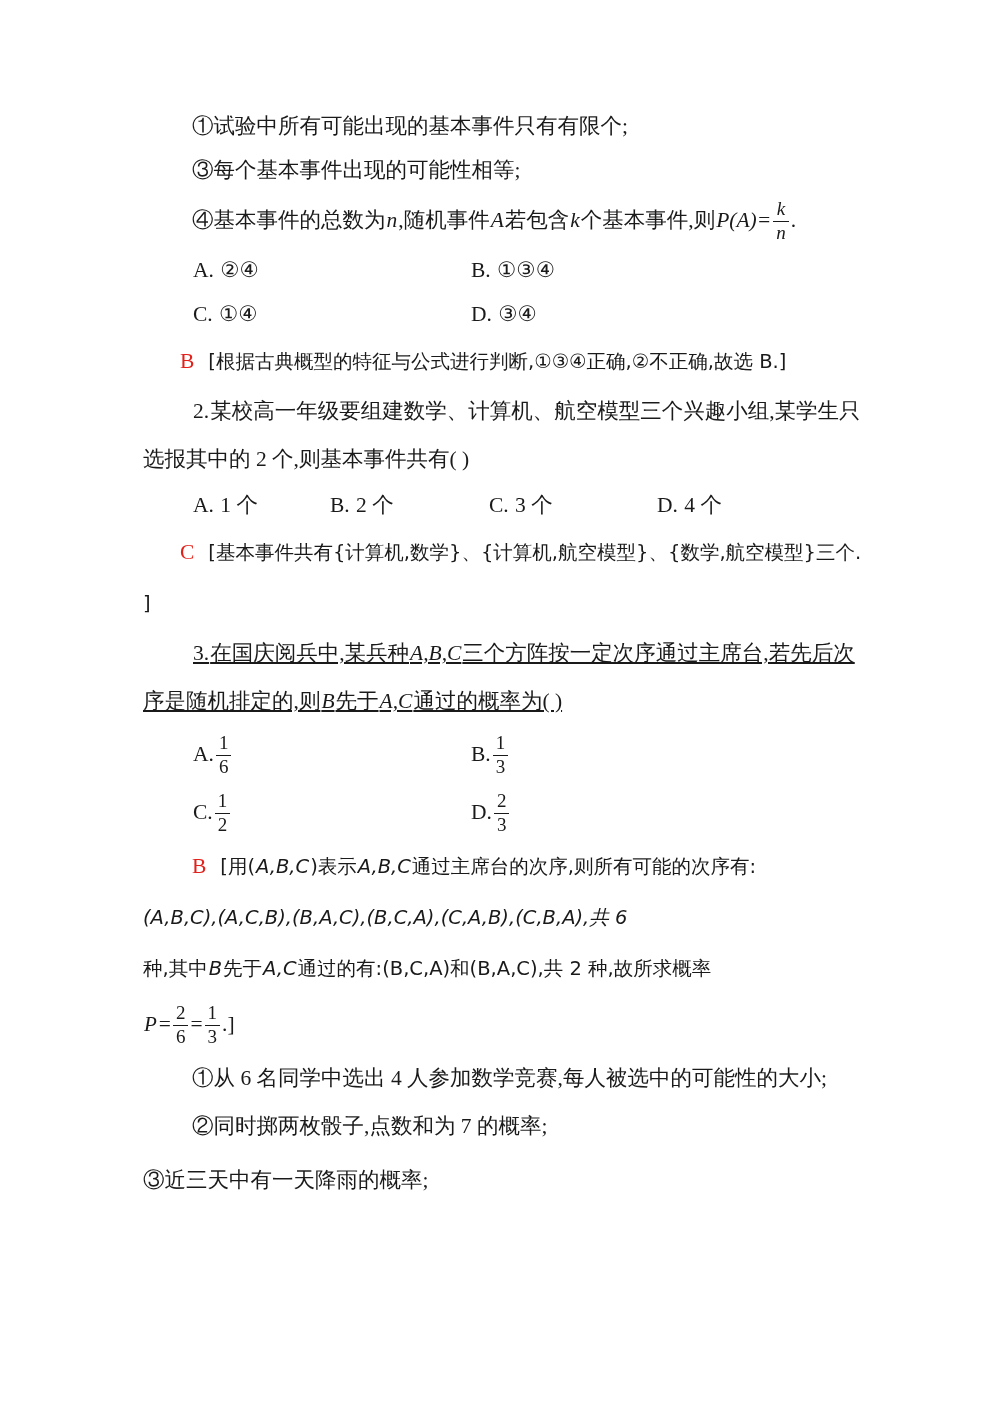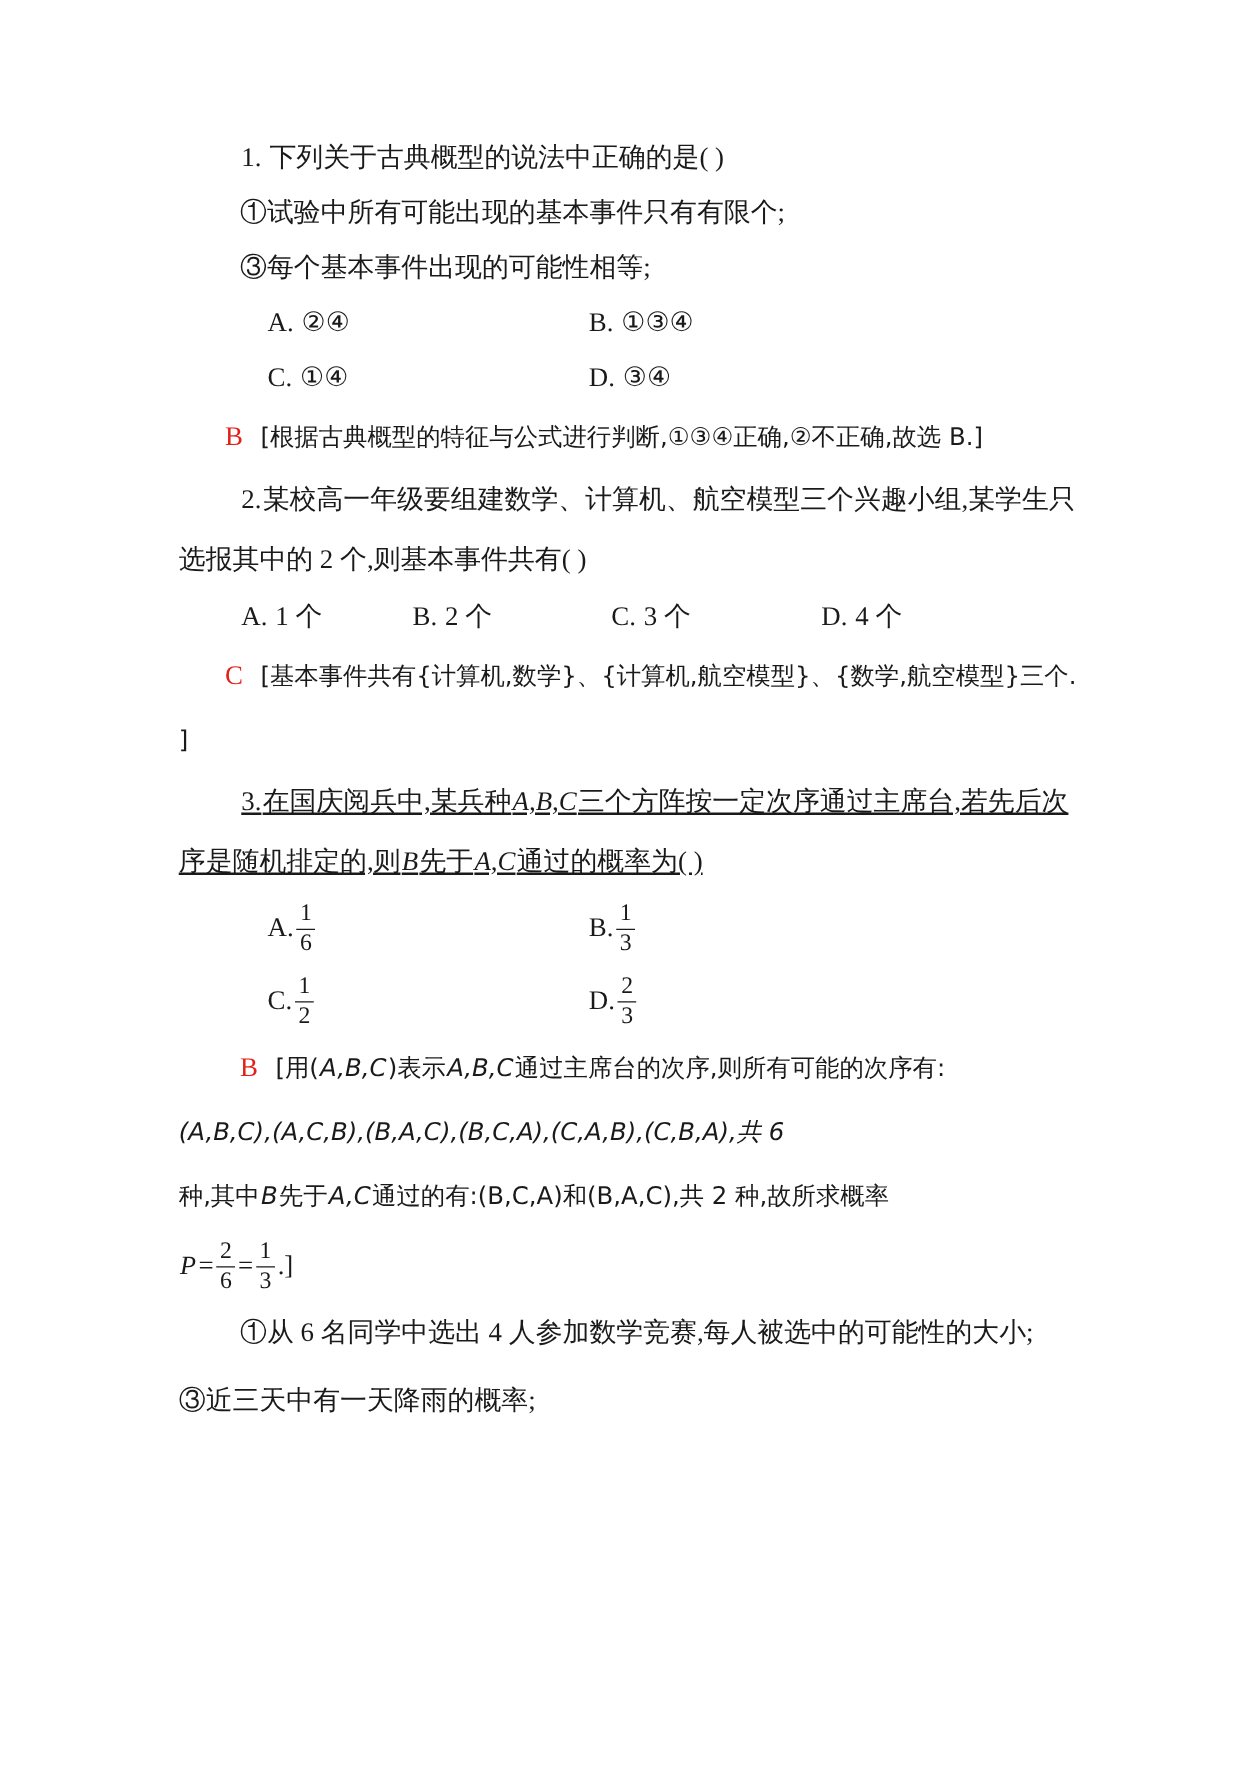--- a/index.html
+++ b/index.html
@@ -88,21 +88,21 @@
     font-style: normal;
   }
 
   
   .opt-row-2col {
     position: relative;
     height: 44px;
     font-size: 21.5px;
     line-height: 44px;
   }
-  .opt-row-2col .col-a { position: absolute; left: 49px; top: 0; white-space: nowrap; margin-left: 21px; }
+  .opt-row-2col .col-a { position: absolute; left: 49px; top: 0; white-space: nowrap; }
   .opt-row-2col .col-b { position: absolute; left: 327px; top: 0; white-space: nowrap; }
 
   .opt-row-2col.tall {
     height: 58px;
     line-height: 58px;
   }
 
   .opt-row-4col {
     position: relative;
     height: 44px;
@@ -146,28 +146,27 @@
   }
 </style>
 </head>
 <body>
 
 <div class="page">
   <div class="content">
 
     <div>
 
-      <div class="line indent">
-        <span class="mn">1.</span>
-        <span>下列关于古典概型的说法中正确的是(        )</span>
-      </div>
 
       <div class="line indent">①试验中所有可能出现的基本事件只有有限个;</div>
       <div class="line indent">③每个基本事件出现的可能性相等;</div>
 
+      <div class="line indent" style="line-height:56px;">
+        <span>④基本事件的总数为</span><span class="mi">n</span><span>,随机事件</span><span class="mi">A</span><span>若包含</span><span class="mi">k</span><span>个基本事件,则</span><span class="mi">P(A)=</span><span class="frac"><span class="num">k</span><span class="den">n</span></span><span class="mn">.</span>
+      </div>
 
       <div class="opt-row-2col">
         <span class="col-a">
           <span class="mn">A.</span>
           <span>②④</span>
         </span>
         <span class="col-b">
           <span class="mn">B.</span>
           <span>①③④</span>
         </span>
@@ -257,19 +256,20 @@
 
       <div class="answer-para" style="padding-left:0;line-height:60px;">
         <span class="mi" style="font-size:21px;">P</span><span class="mn">=</span><span class="frac upright"><span class="num">2</span><span class="den">6</span></span><span class="mn">=</span><span class="frac upright"><span class="num">1</span><span class="den">3</span></span><span class="mn">.]</span>
       </div>
     </div>
 
     <div>
 
 
       <div class="line indent" style="line-height:48px;">①从 6 名同学中选出 4 人参加数学竞赛,每人被选中的可能性的大小;</div>
+      <div class="line indent" style="line-height:48px;">②同时掷两枚骰子,点数和为 7 的概率;</div>
       <div class="line" style="padding-left:0;line-height:60px;">
         <span class="sol-text">③近三天中有一天降雨的概率;</span>
       </div>
     </div>
 
   </div>
 </div>
 
 </body></html>

